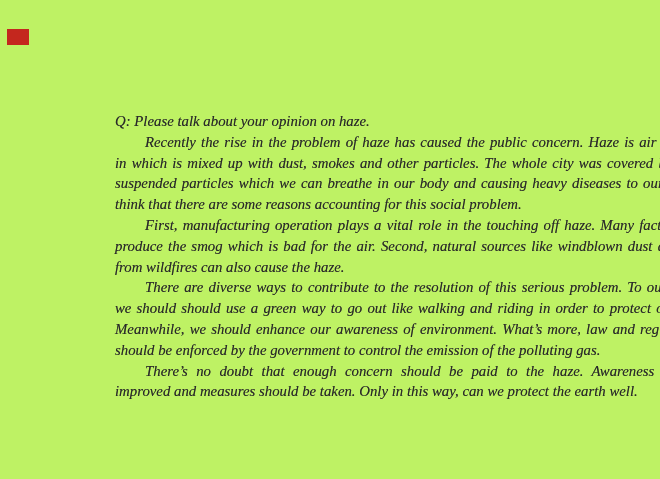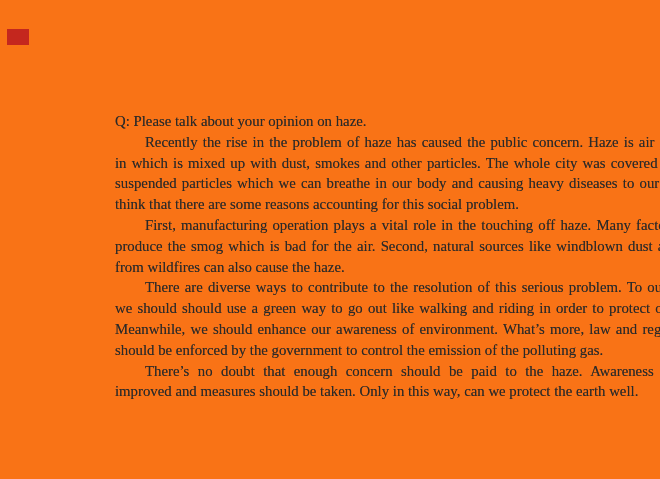--- a/index.html
+++ b/index.html
@@ -10,21 +10,22 @@
   body {
     width: 660px;
     height: 479px;
     overflow: hidden;
     position: relative;
     font-family: "Liberation Serif", "DejaVu Serif", serif;
   }
   .page {
     position: absolute;
     inset: 0;
-    background: #f97316;
+    background: #bef264;
+    font-style: italic;
   }
   .red-marker {
     position: absolute;
     left: 7px;
     top: 29px;
     width: 22px;
     height: 16px;
   }
   .textblock {
     position: absolute;

